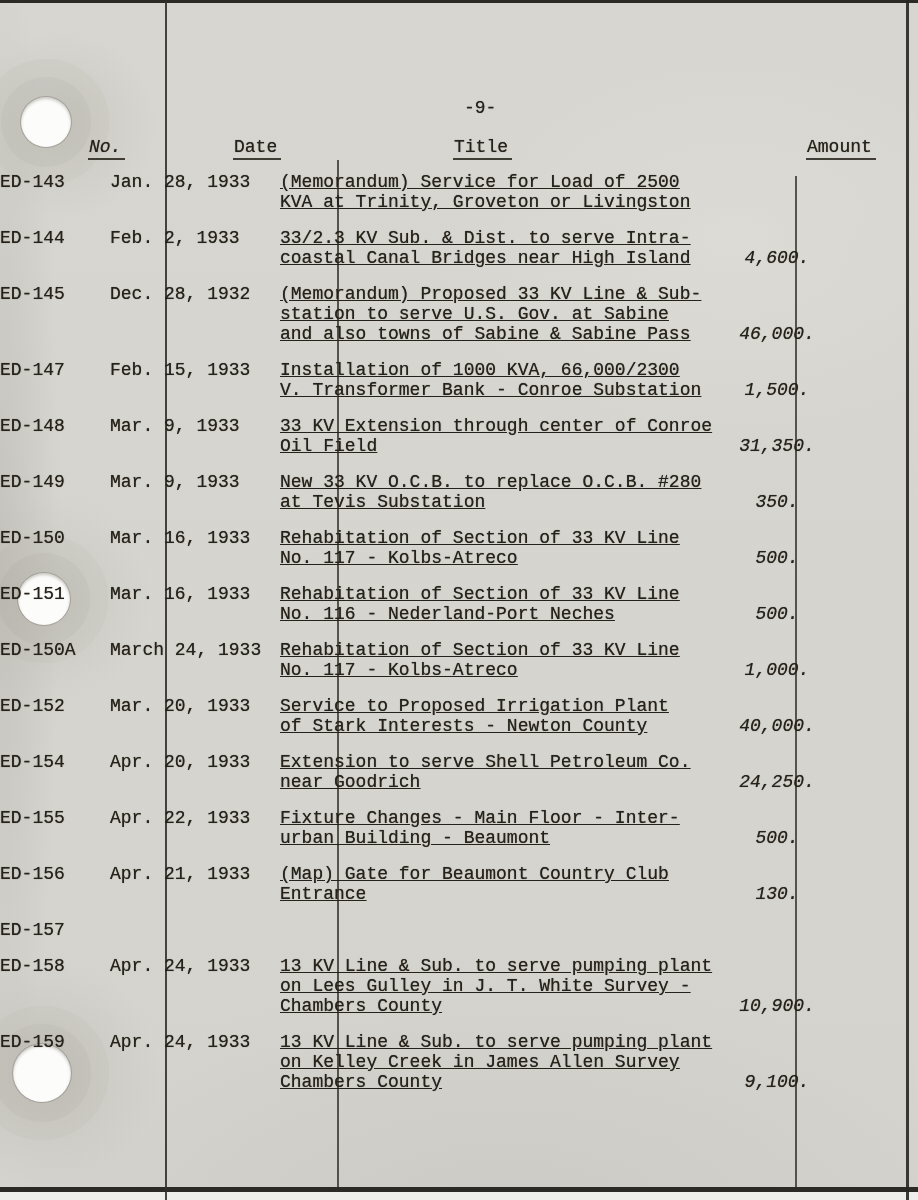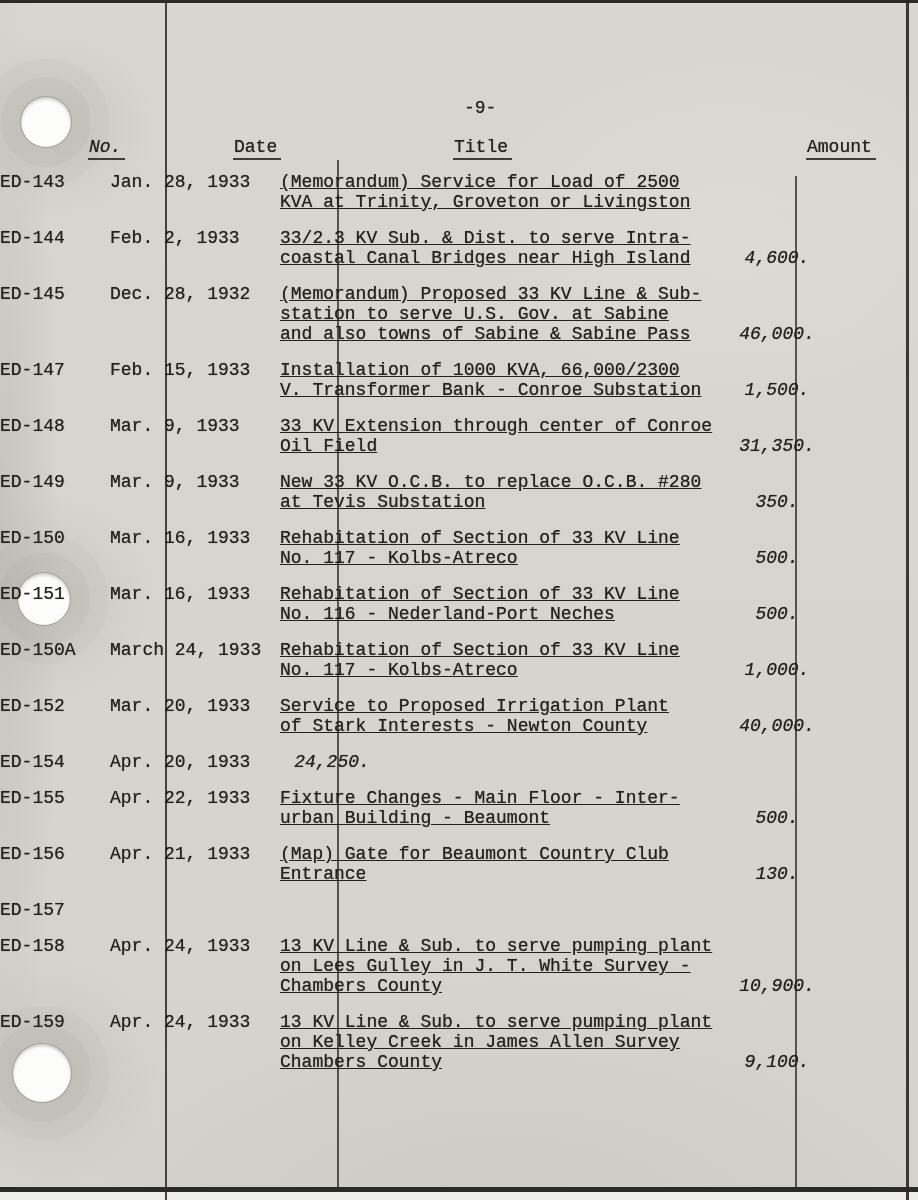--- a/index.html
+++ b/index.html
@@ -155,20 +155,22 @@
     <div class="row">
     <div class="c-no">ED-152</div>
     <div class="c-date">Mar. 20, 1933</div>
     <div class="c-title">Service to Proposed Irrigation Plant
 of Stark Interests - Newton County</div>
     <div class="c-amount">40,000.</div>
   </div>
     <div class="row">
     <div class="c-no">ED-154</div>
     <div class="c-date">Apr. 20, 1933</div>
+    <div class="c-title">Extension to serve Shell Petroleum Co.
+near Goodrich</div>
     <div class="c-amount">24,250.</div>
   </div>
     <div class="row">
     <div class="c-no">ED-155</div>
     <div class="c-date">Apr. 22, 1933</div>
     <div class="c-title">Fixture Changes - Main Floor - Inter-
 urban Building - Beaumont</div>
     <div class="c-amount">500.</div>
   </div>
     <div class="row">

